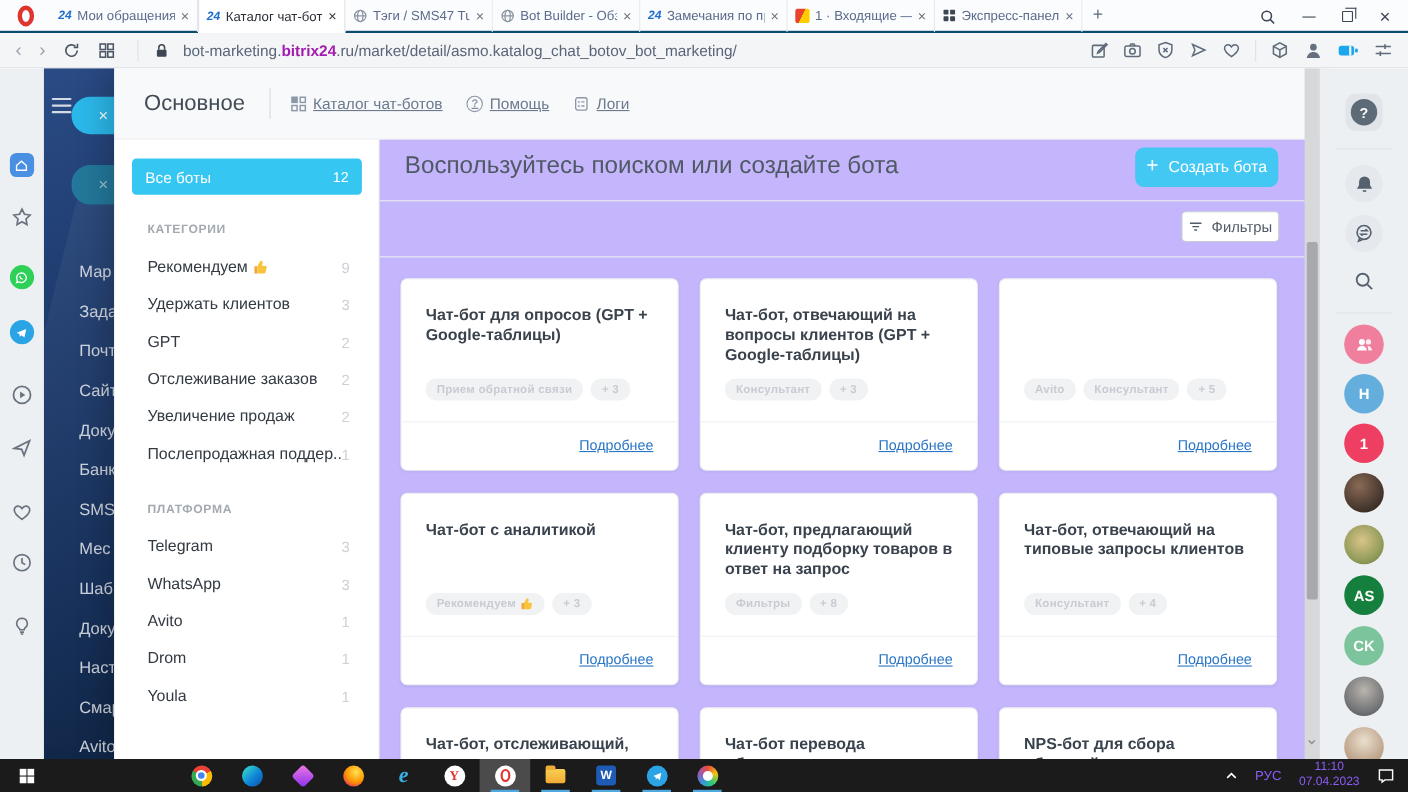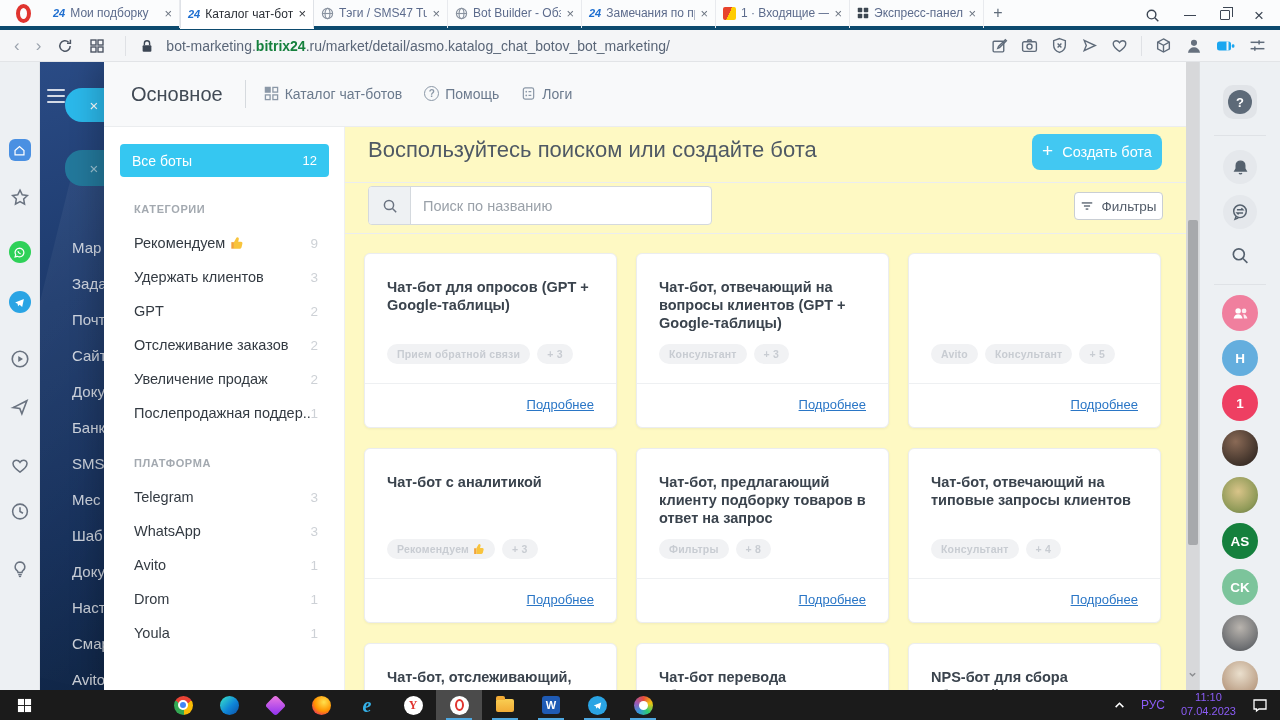--- a/index.html
+++ b/index.html
@@ -2,21 +2,21 @@
 <html><head>
 <meta charset="utf-8">
 <style>
   * { margin:0; padding:0; box-sizing:border-box; }
   html,body { width:1280px; height:720px; overflow:hidden; }
   body { font-family:"Liberation Sans", sans-serif; }
   .screen { position:relative; width:1280px; height:720px; background:#fff; overflow:hidden; }
   svg { display:block; }
 
   
-  .tabbar { position:absolute; top:0; left:0; width:1280px; height:30px; background:#fbfcfd; border-bottom:4px solid #0c4a6e; display:flex; align-items:center; }
+  .tabbar { position:absolute; top:0; left:0; width:1280px; height:30px; background:#fbfcfd; border-bottom:2px solid #0c4a6e; display:flex; align-items:center; }
   .opera-btn { width:46px; height:30px; display:flex; align-items:center; justify-content:center; }
   .opera-o { width:15px; height:19px; border:4px solid #e0342f; border-radius:50%; }
   .tab { width:134px; height:30px; display:flex; align-items:center; gap:5px; padding:0 7px; border-right:1px solid #e8eaee; color:#5c6b8c; font-size:12px; background:transparent; }
   .tab.active { background:#ffffff; color:#2b2f36; border:1px solid #dfe2e7; border-bottom:none; box-shadow:0 1px 0 #fff; }
   .tab-label { flex:1; white-space:nowrap; overflow:hidden; }
   .tab-close { font-size:13px; color:#6a7380; line-height:1; }
   .tab.active .tab-close { color:#33373d; }
   .fav-b24 { font-weight:700; font-size:11px; color:#1f6fd0; font-style:italic; }
   .fav-box { width:13px; height:13px; border-radius:2px; flex:0 0 auto; }
   .fav-mail { background:linear-gradient(115deg,#e8432c 48%,#ffcc00 48%); }
@@ -26,21 +26,21 @@
   .win-restore { width:10px; height:10px; border:1.4px solid #3c4654; border-radius:1px; position:relative; }
   .win-restore::after { content:""; position:absolute; left:2px; top:-4px; width:9px; height:9px; border:1.4px solid #3c4654; border-left:none; border-bottom:none; }
   .win-close { font-size:17px; color:#3c4654; line-height:1; }
 
   
   .addressbar { position:absolute; top:30px; left:0; width:1280px; height:32px; background:#f4f5f7; border-bottom:1px solid #e2e4e7; display:flex; align-items:center; padding:0 14px; }
   .nav-ic { margin-right:16px; color:#9aa2ad; font-size:17px; line-height:1; }
   .ab-sep { width:1px; height:20px; background:#dfe1e5; margin:0 14px 0 4px; }
   .url-wrap { display:flex; align-items:center; gap:12px; flex:1; min-width:0; }
   .url { font-size:14px; color:#5a6678; white-space:nowrap; overflow:hidden; }
-  .url b { color:#15803d;text-align:center; }
+  .url b { color:#a21caf;text-align:center; }
   .ab-icons { display:flex; align-items:center; gap:13px; }
   .ab-div { width:1px; height:20px; background:#dfe1e5; }
 
   
   .content { position:absolute; top:62px; left:0; width:1280px; height:628px; background:#f6f7f8; overflow:hidden; }
 
   
   .opera-rail { position:absolute; left:0; top:0; width:40px; height:628px; background:#edf0f3; border-right:1px solid #e2e5e9; }
   .rail-item { position:absolute; left:50%; transform:translateX(-50%); }
   .home-tile { width:22px; height:22px; border-radius:6px; background:#4a90e2; display:flex; align-items:center; justify-content:center; }
@@ -57,35 +57,35 @@
   .bx-pill.cyan { top:26px; background:#2bb8ea; }
   .bx-pill.teal { top:88px; height:36px; background:#23789b; color:rgba(255,255,255,.55); }
   .bx-ghost { position:absolute; left:30px; top:97px; color:rgba(255,255,255,.22); font-size:13px; }
   .bx-item { position:absolute; left:32px; width:80px; color:rgba(255,255,255,.78); font-size:15px; white-space:nowrap; }
 
   
   .panel { position:absolute; left:104px; top:0; width:1096px; height:628px; background:#fff; box-shadow:-10px 0 24px rgba(0,0,0,.18); }
   .panel-header { position:absolute; top:0; left:0; right:0; height:65px; background:#f8f9fa; border-bottom:1px solid #ebedef; display:flex; align-items:center; }
   .ph-title { font-size:20px; color:#414a55; margin-left:27px; }
   .ph-sep { width:1px; height:28px; background:#d6dade; margin:0 18px 0 22px; }
-  .ph-item { display:flex; gap:6px; color:#6b7a8d; font-size:14px; margin-right:22px; }
+  .ph-item { display:flex; align-items:center; gap:6px; color:#6b7a8d; font-size:14px; margin-right:22px;text-decoration:underline; }
   .q-circle { width:15px; height:15px; border:1.3px solid #8b98a7; border-radius:50%; font-size:10px; color:#8b98a7; display:flex; align-items:center; justify-content:center; font-weight:700; }
 
   
   .cat-sidebar { position:absolute; left:0; top:65px; width:241px; bottom:0; background:#fff; border-right:1px solid #eef0f2; }
   .allbots { position:absolute; left:16px; top:17px; width:209px; height:33px; background:#35c7f1; border-radius:4px; display:flex; align-items:center; padding:0 12px; color:#fff; }
   .allbots .lbl { flex:1; font-size:14px; }
   .allbots .cnt { font-size:13px; }
   .cat-header { position:absolute; left:30px; font-size:11px; font-weight:700; letter-spacing:.6px; color:#a3a9b0; }
   .cat-item { position:absolute; left:30px; right:26px; display:flex; align-items:center; }
   .cat-item .lbl { flex:1; font-size:14.5px; color:#333a42; display:flex; align-items:center; gap:5px; white-space:nowrap; overflow:hidden; }
   .cat-item .cnt { font-size:13.5px; color:#cdd1d6; }
 
   
-  .main { position:absolute; left:241px; top:65px; right:0; bottom:0; background:#fef9c3; overflow:hidden; }
+  .main { position:absolute; left:241px; top:65px; right:0; bottom:0; background:#c4b5fd; overflow:hidden; }
   .heading { position:absolute; left:23px; top:10px; font-size:22px; color:#4f5964; }
   .create-btn { position:absolute; left:687px; top:7px; width:130px; height:36px; background:#42c8f2; border-radius:8px; display:flex; align-items:center; justify-content:center; gap:9px; color:#fff; font-size:14.5px; }
   .create-btn .plus { font-size:19px; font-weight:400; margin-top:-2px; }
   .hr { position:absolute; left:0; right:14px; height:1px; background:#ebedef; }
   .searchbox { position:absolute; left:23px; top:59px; width:344px; height:39px; background:#fff; border:1px solid #d4d9de; border-radius:4px; display:flex; overflow:hidden; }
   .search-seg { width:42px; background:#eef1f3; border-right:1px solid #d4d9de; display:flex; align-items:center; justify-content:center; }
   .searchbox input { flex:1; border:none; outline:none; padding:0 12px; font-size:14.5px; color:#333; font-family:"Liberation Sans",sans-serif; background:transparent; }
   .searchbox input::placeholder { color:#9aa1a9; }
   .filters-btn { position:absolute; left:729px; top:65px; width:89px; height:28px; background:#fff; border:1px solid #c9ced4; border-radius:4px; display:flex; align-items:center; justify-content:center; gap:7px; color:#525c69; font-size:13.5px; }
 
@@ -145,21 +145,21 @@
 
 <div class="screen">
 
   <div class="tabbar">
     <div class="opera-btn">
       <div class="opera-o"></div>
     </div>
 
     <div class="tab">
       <span class="fav-b24">24</span>
-      <span class="tab-label">Мои подборку</span>
+      <span class="tab-label">Мои обращения</span>
       <span class="tab-close">×</span>
     </div>
     <div class="tab active">
       <span class="fav-b24">24</span>
       <span class="tab-label">Каталог чат-бото</span>
       <span class="tab-close">×</span>
     </div>
     <div class="tab">
       <svg width="13" height="13" viewBox="0 0 16 16" fill="none" stroke="#8a93a0" stroke-width="1.4">
           <circle cx="8" cy="8" r="6.3"></circle>
@@ -448,29 +448,20 @@
       </div>
 
       <div class="main">
         <div class="heading">Воспользуйтесь поиском или создайте бота</div>
         <div class="create-btn">
           <span class="plus">+</span>
           <span>Создать бота</span>
         </div>
         <div class="hr" style="top:55px"></div>
 
-        <div class="searchbox">
-          <div class="search-seg">
-            <svg width="16" height="16" viewBox="0 0 16 16" fill="none" stroke="#6a7380" stroke-width="1.5">
-                <circle cx="7" cy="7" r="4.6"></circle>
-                <line x1="10.5" y1="10.5" x2="14.2" y2="14.2"></line>
-              </svg>
-          </div>
-          <input type="text" placeholder="Поиск по названию" style="">
-        </div>
         <div class="filters-btn">
           <svg width="14" height="14" viewBox="0 0 16 16" fill="none" stroke="#525c69" stroke-width="1.5">
               <line x1="2" y1="4.5" x2="14" y2="4.5"></line>
               <line x1="4.5" y1="8" x2="11.5" y2="8"></line>
               <line x1="6.5" y1="11.5" x2="9.5" y2="11.5"></line>
             </svg>
           <span>Фильтры</span>
         </div>
         <div class="hr" style="top:106px"></div>
 

